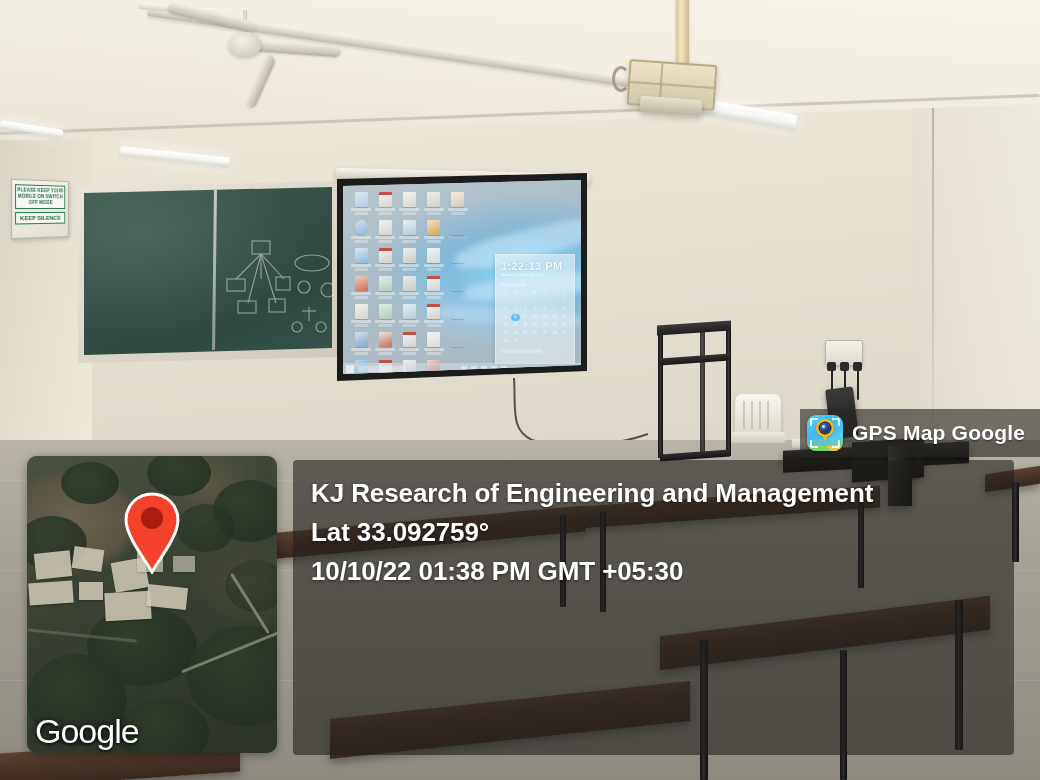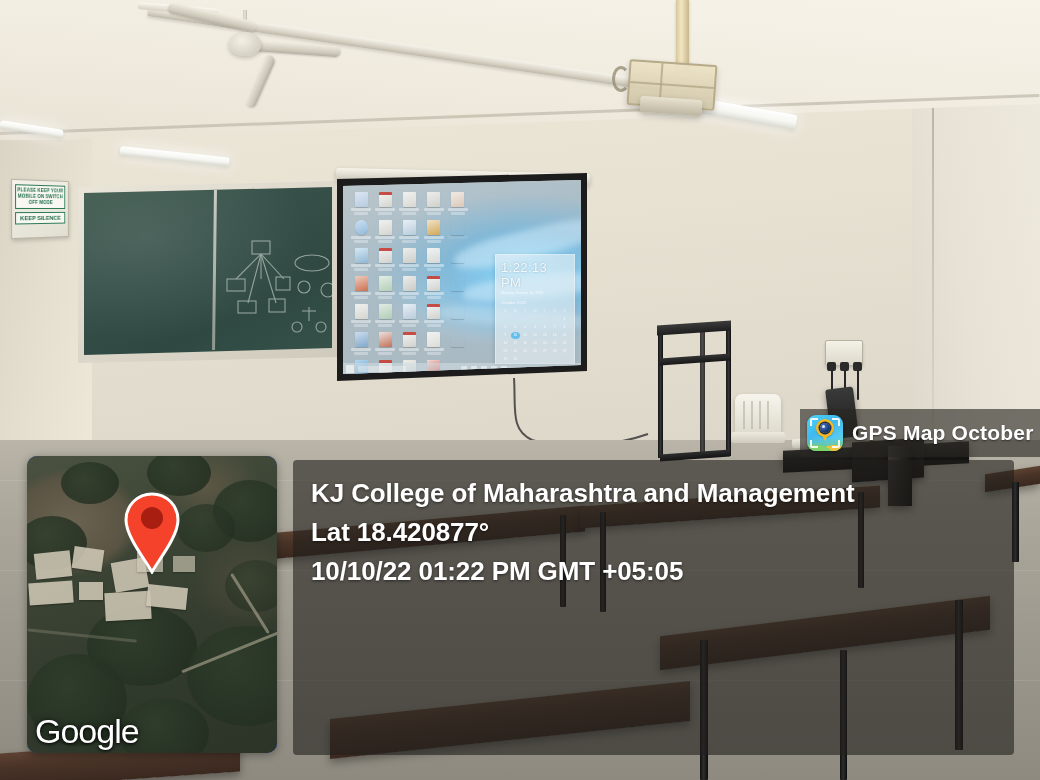--- a/index.html
+++ b/index.html
@@ -226,21 +226,21 @@
 
   
   .flyout {
     position:absolute; right:6px; top:74px; width:80px; height:110px;
     background: rgba(232,240,244,.62);
     backdrop-filter: blur(2px);
     border:1px solid rgba(255,255,255,.35);
     padding:5px 5px 3px 5px;
     box-shadow: -1px 1px 4px rgba(0,0,0,.12);
   }
-  .fly-time { font-size:13px; color:rgba(255,255,255,.88); letter-spacing:.4px; font-weight:400;
+  .fly-time { font-size:11px; color:rgba(255,255,255,.88); letter-spacing:.4px; font-weight:700;
     text-shadow: 0 0 2px rgba(120,150,170,.7); }
   .fly-date { font-size:3.6px; color:rgba(255,255,255,.75); margin-top:1px; }
   .fly-month { font-size:4.2px; color:rgba(255,255,255,.8); margin-top:5px; }
   .cal-grid { margin-top:3px; display:grid; grid-template-columns: repeat(7,1fr); gap:1px 1px; }
   .cal-grid div {
     font-size:3.4px; text-align:center; color: rgba(255,255,255,.78); line-height:7px; border-radius:50%;
   }
   .cal-grid .hd { color: rgba(255,255,255,.55); }
   .cal-grid .today { background: rgba(80,185,235,.85); color:#fff; }
   .cal-grid .dim { color: rgba(255,255,255,.35); }
@@ -845,21 +845,21 @@
   <div class="gps-badge">
     <div class="gps-icon">
       <div class="land"></div>
       <div class="pin"></div>
       <div class="lens"></div>
       <div class="br tl"></div>
         <div class="br tr"></div>
         <div class="br bl"></div>
         <div class="br brr"></div>
     </div>
-    <div class="gps-label">GPS Map October</div>
+    <div class="gps-label">GPS Map Google</div>
   </div>
 
   <div class="map-thumb">
     <div class="map-sat">
       <div class="base"></div>
       <div class="veg" style="left:-10px; top:60px; width:70px; height:54px;"></div>
       <div class="veg" style="left:34px;  top:6px;  width:58px; height:42px;"></div>
       <div class="veg" style="left:120px; top:-6px; width:64px; height:46px;"></div>
       <div class="veg" style="left:186px; top:24px; width:74px; height:62px;"></div>
       <div class="veg" style="left:150px; top:48px; width:58px; height:48px; opacity:.7;"></div>
@@ -885,18 +885,18 @@
 
       <svg class="pin-big" viewBox="0 0 58 82">
         <path d="M29 2 C14.5 2 3 13.5 3 28 C3 45 24 70 29 80 C34 70 55 45 55 28 C55 13.5 43.5 2 29 2 Z" fill="#f5422b" stroke="#ffffff" stroke-width="3"></path>
         <circle cx="29" cy="26" r="11" fill="#a81f12"></circle>
       </svg>
     </div>
     <div class="google-wm">Google</div>
   </div>
 
   <div class="info-panel">
-    <div class="loc-line">KJ College of Maharashtra and Management</div>
-    <div class="coord-line">Lat 18.420877°</div>
-    <div class="stamp-line">10/10/22 01:22 PM GMT +05:05</div>
+    <div class="loc-line">KJ Research of Engineering and Management</div>
+    <div class="coord-line">Lat 33.092759°</div>
+    <div class="stamp-line">10/10/22 01:38 PM GMT +05:30</div>
   </div>
 
 </div>
 
 </body></html>

